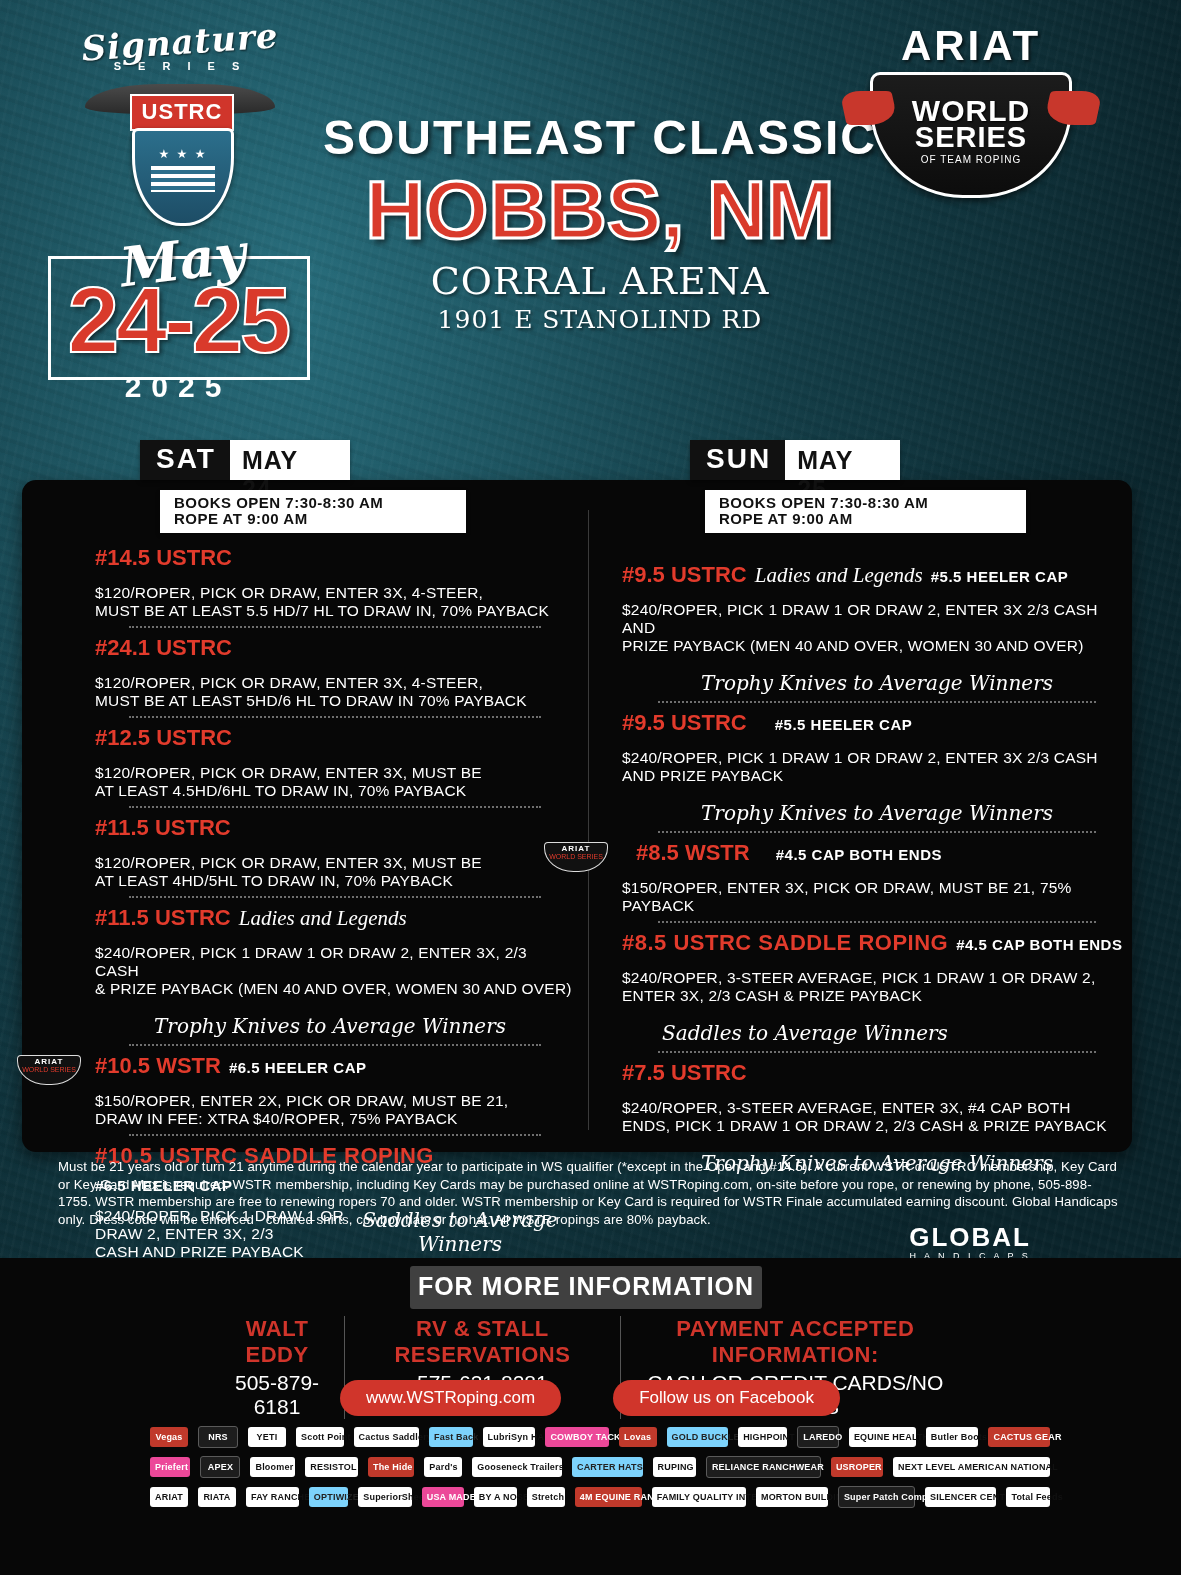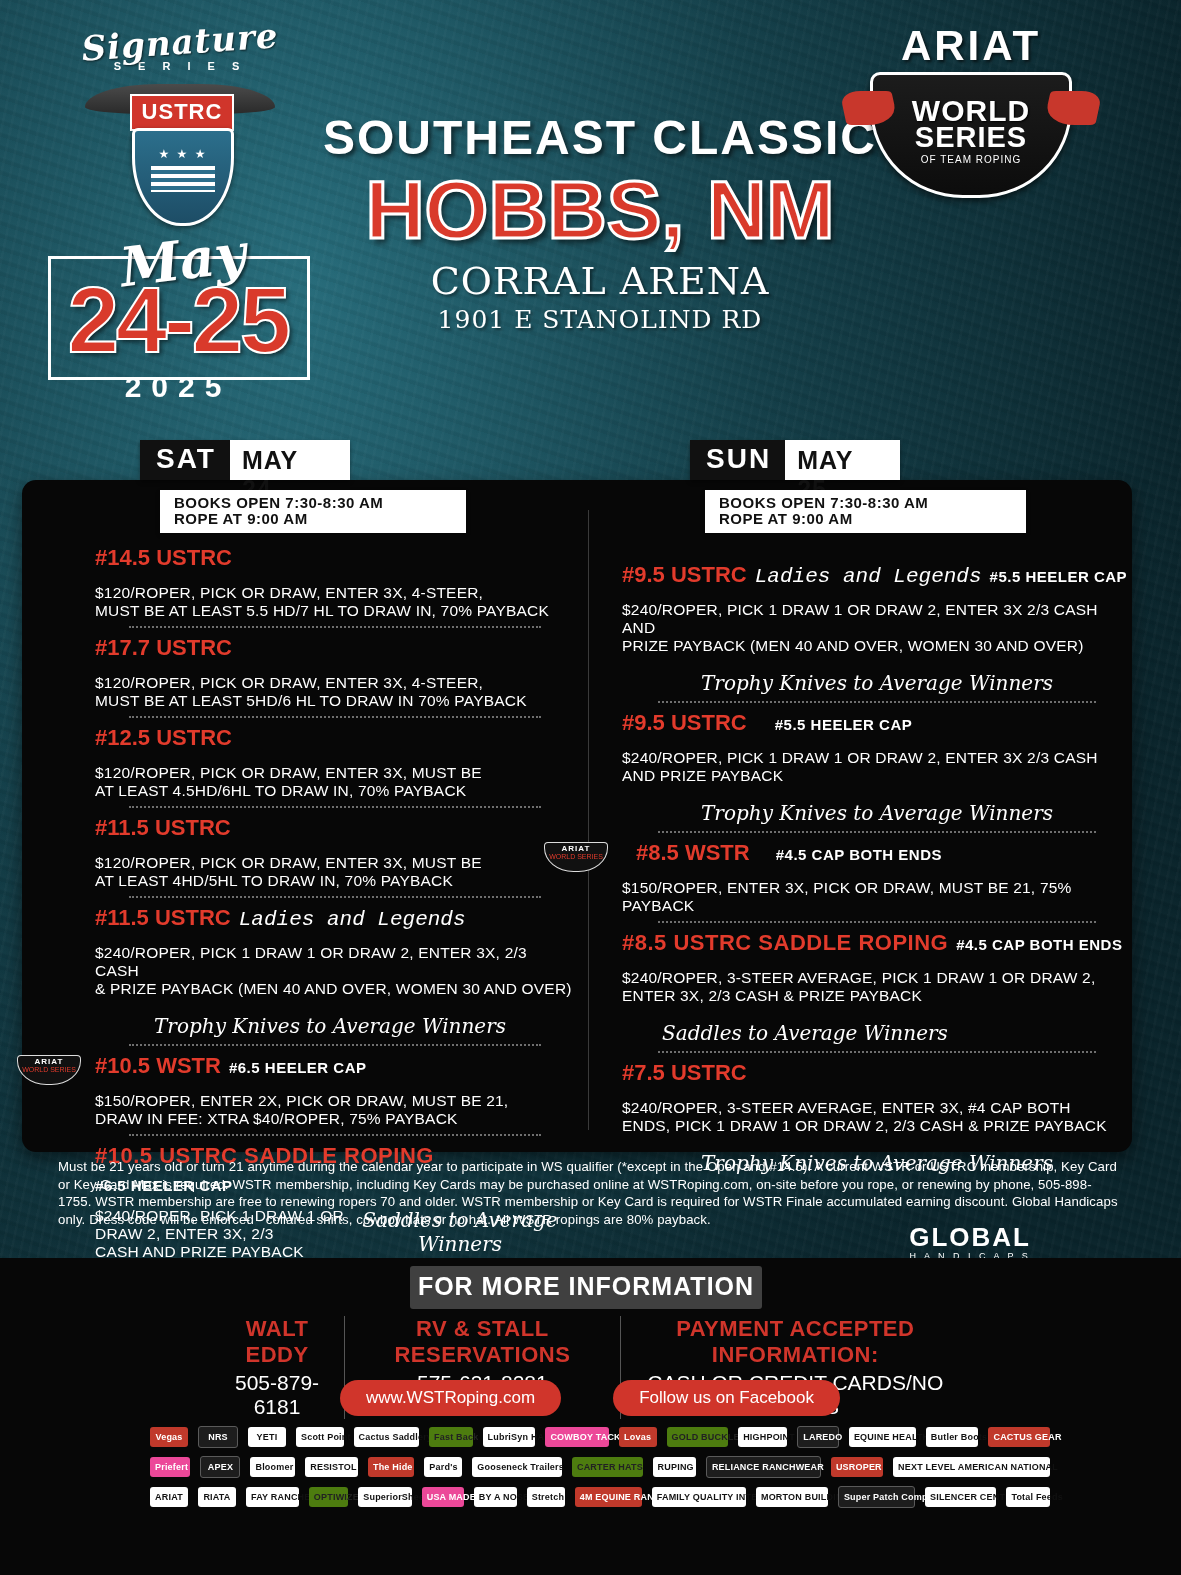--- a/index.html
+++ b/index.html
@@ -315,21 +315,21 @@
     gap: 8px;
   }
   .cls {
     color: #e23b2c;
     font-weight: bold;
     font-size: 22px;
     letter-spacing: 0px;
   }
   .cls-wide { letter-spacing: 0.5px; }
   .script {
-    font-family: Liberation Mono, monospace;
+    font-family: Liberation Serif, serif;
     font-style: italic;
     color: #ffffff;
     font-size: 21px;
   }
   .cap {
     color: #ffffff;
     font-weight: bold;
     font-size: 15px;
     letter-spacing: 0.5px;
   }
@@ -471,21 +471,21 @@
     letter-spacing: 0.2px;
     padding: 5px 5px;
     border-radius: 3px;
     text-align: center;
     white-space: nowrap;
     line-height: 10px;
     min-width: 28px;
   }
   .sp.dark { background: #1d1d1d; color: #ffffff; border: 1px solid #5a5a5a; }
   .sp.red { background: #c0392b; color: #ffffff; }
-  .sp.gold { background: #4d7c0f; color: #222222; }
+  .sp.gold { background: #7dd3fc; color: #222222; }
   .sp.blue { background: #ec4899; color: #ffffff; }
 </style>
 </head>
 <body>
 
 <div class="poster">
 
   <div class="header">
 
     <div class="sig-badge">
@@ -551,21 +551,21 @@
     <div class="entry">
       <div class="entry-head">
           <span class="cls">#14.5 USTRC</span>
         </div>
       <div class="desc">$120/ROPER, PICK OR DRAW, ENTER 3X, 4-STEER,<br>MUST BE AT LEAST 5.5 HD/7 HL TO DRAW IN, 70% PAYBACK</div>
     </div>
     <div class="dots"></div>
 
     <div class="entry">
       <div class="entry-head">
-          <span class="cls">#17.7 USTRC</span>
+          <span class="cls">#24.1 USTRC</span>
         </div>
       <div class="desc">$120/ROPER, PICK OR DRAW, ENTER 3X, 4-STEER,<br>MUST BE AT LEAST 5HD/6 HL TO DRAW IN 70% PAYBACK</div>
     </div>
     <div class="dots"></div>
 
     <div class="entry">
       <div class="entry-head">
           <span class="cls">#12.5 USTRC</span>
         </div>
       <div class="desc">$120/ROPER, PICK OR DRAW, ENTER 3X, MUST BE<br>AT LEAST 4.5HD/6HL TO DRAW IN, 70% PAYBACK</div>

